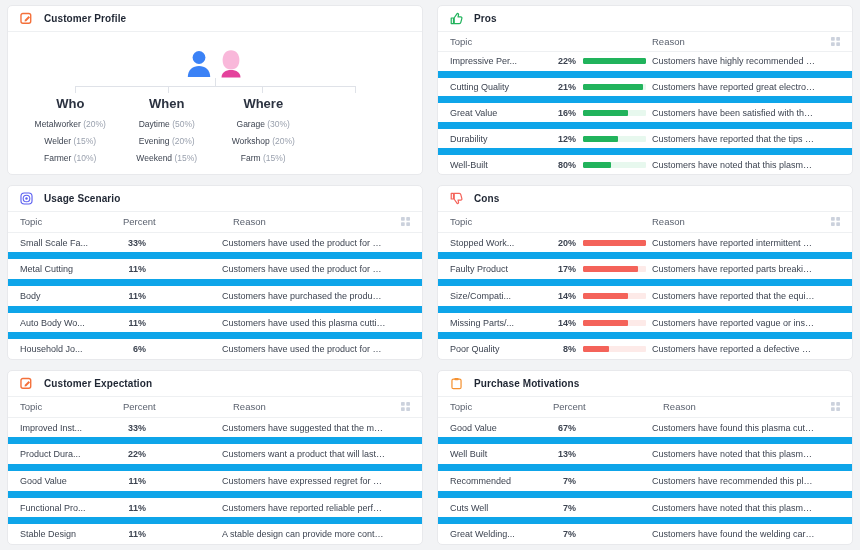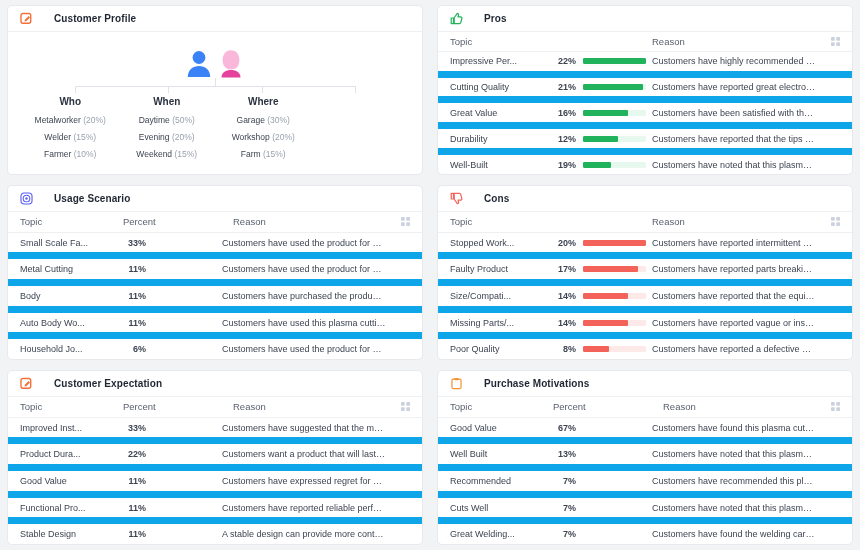--- a/index.html
+++ b/index.html
@@ -22,21 +22,21 @@
     background: #fff;
     border: 1px solid #e8e9ec;
     border-radius: 5px;
     width: 100%; height: 100%;
     display: flex; flex-direction: column;
     overflow: hidden;
   }
   
   .card-head {
     display: flex; align-items: center;
-    gap: 21px;
+    gap: 11px;
     padding: 6px 12px 6px 12px;
     border-bottom: 1px solid #eef0f2;
     height: 26px;
     flex: 0 0 auto;
   }
   .card-title {
     font-size: 10px;
     font-weight: bold;
     color: #1f2633;
     letter-spacing: .1px;
@@ -72,21 +72,21 @@
   }
   .tree .drop {
     position: absolute; top: 8px; width: 1px; height: 7px; background: #dfe2e8;
   }
   .attrs {
     display: grid; grid-template-columns: repeat(4, 1fr);
     padding: 2px 8px 6px 8px;
   }
   .attr-col { text-align: center; }
   .attr-head {
-    font-size: 10px; font-weight: bold; color: #2b3240;
+    font-size: 13px; font-weight: bold; color: #2b3240;
     margin-bottom: 8px;
   }
   .attr-row { font-size: 8.5px; color: #3d4椒; margin-bottom: 7px; white-space: nowrap; text-align: center; }
   .attr-row { color: #3d4451; }
   .attr-row .pct { color: #9aa1ae; }
 
   
   .tbl { flex: 1 1 auto; display: flex; flex-direction: column; }
   .trow {
     display: flex; align-items: center;
@@ -248,21 +248,21 @@
               <div class="bar-track">
                 <div class="bar-fill" style="width:55%"></div>
               </div>
             </div>
           <div class="c-spacer"></div>
           <div class="c-reason">Customers have reported that the tips hold up...</div>
           <div class="c-grid"></div>
         </div>
         <div class="trow bar-green">
           <div class="c-topic">Well-Built</div>
-          <div class="c-pct">19%</div>
+          <div class="c-pct">80%</div>
           <div class="c-bar">
               <div class="bar-track">
                 <div class="bar-fill" style="width:45%"></div>
               </div>
             </div>
           <div class="c-spacer"></div>
           <div class="c-reason">Customers have noted that this plasma cutting...</div>
           <div class="c-grid"></div>
         </div>
       </div>

